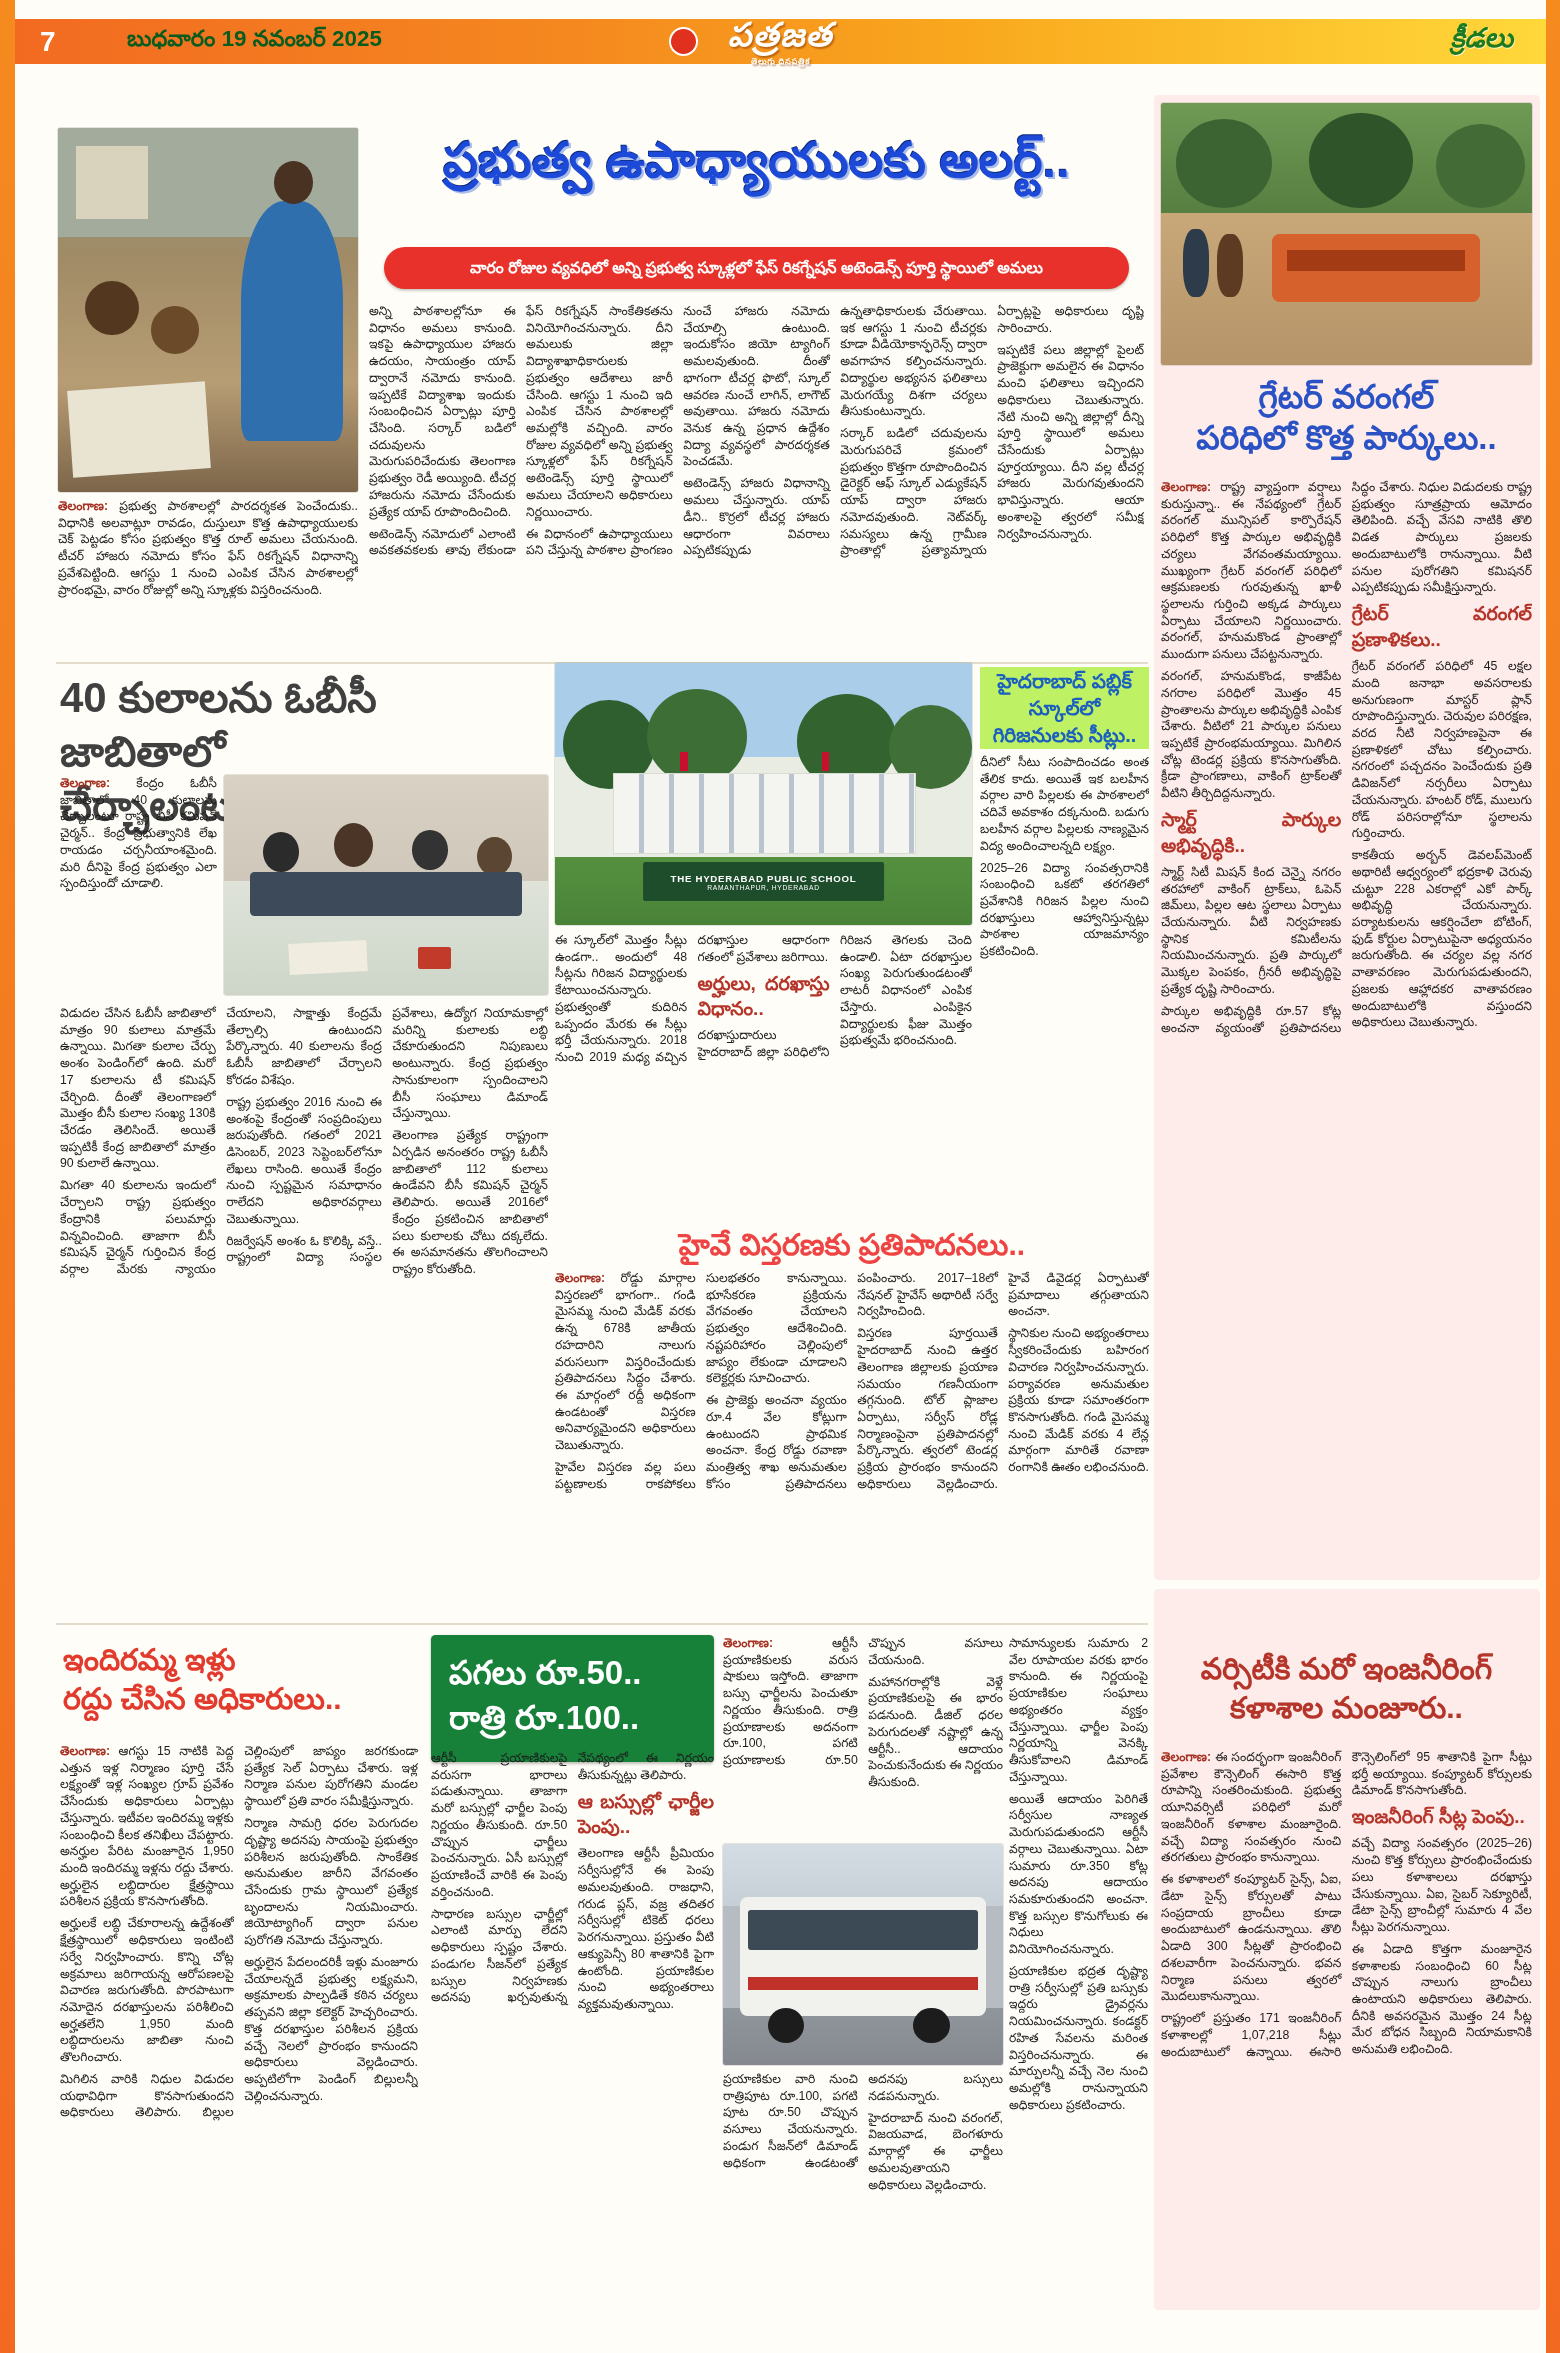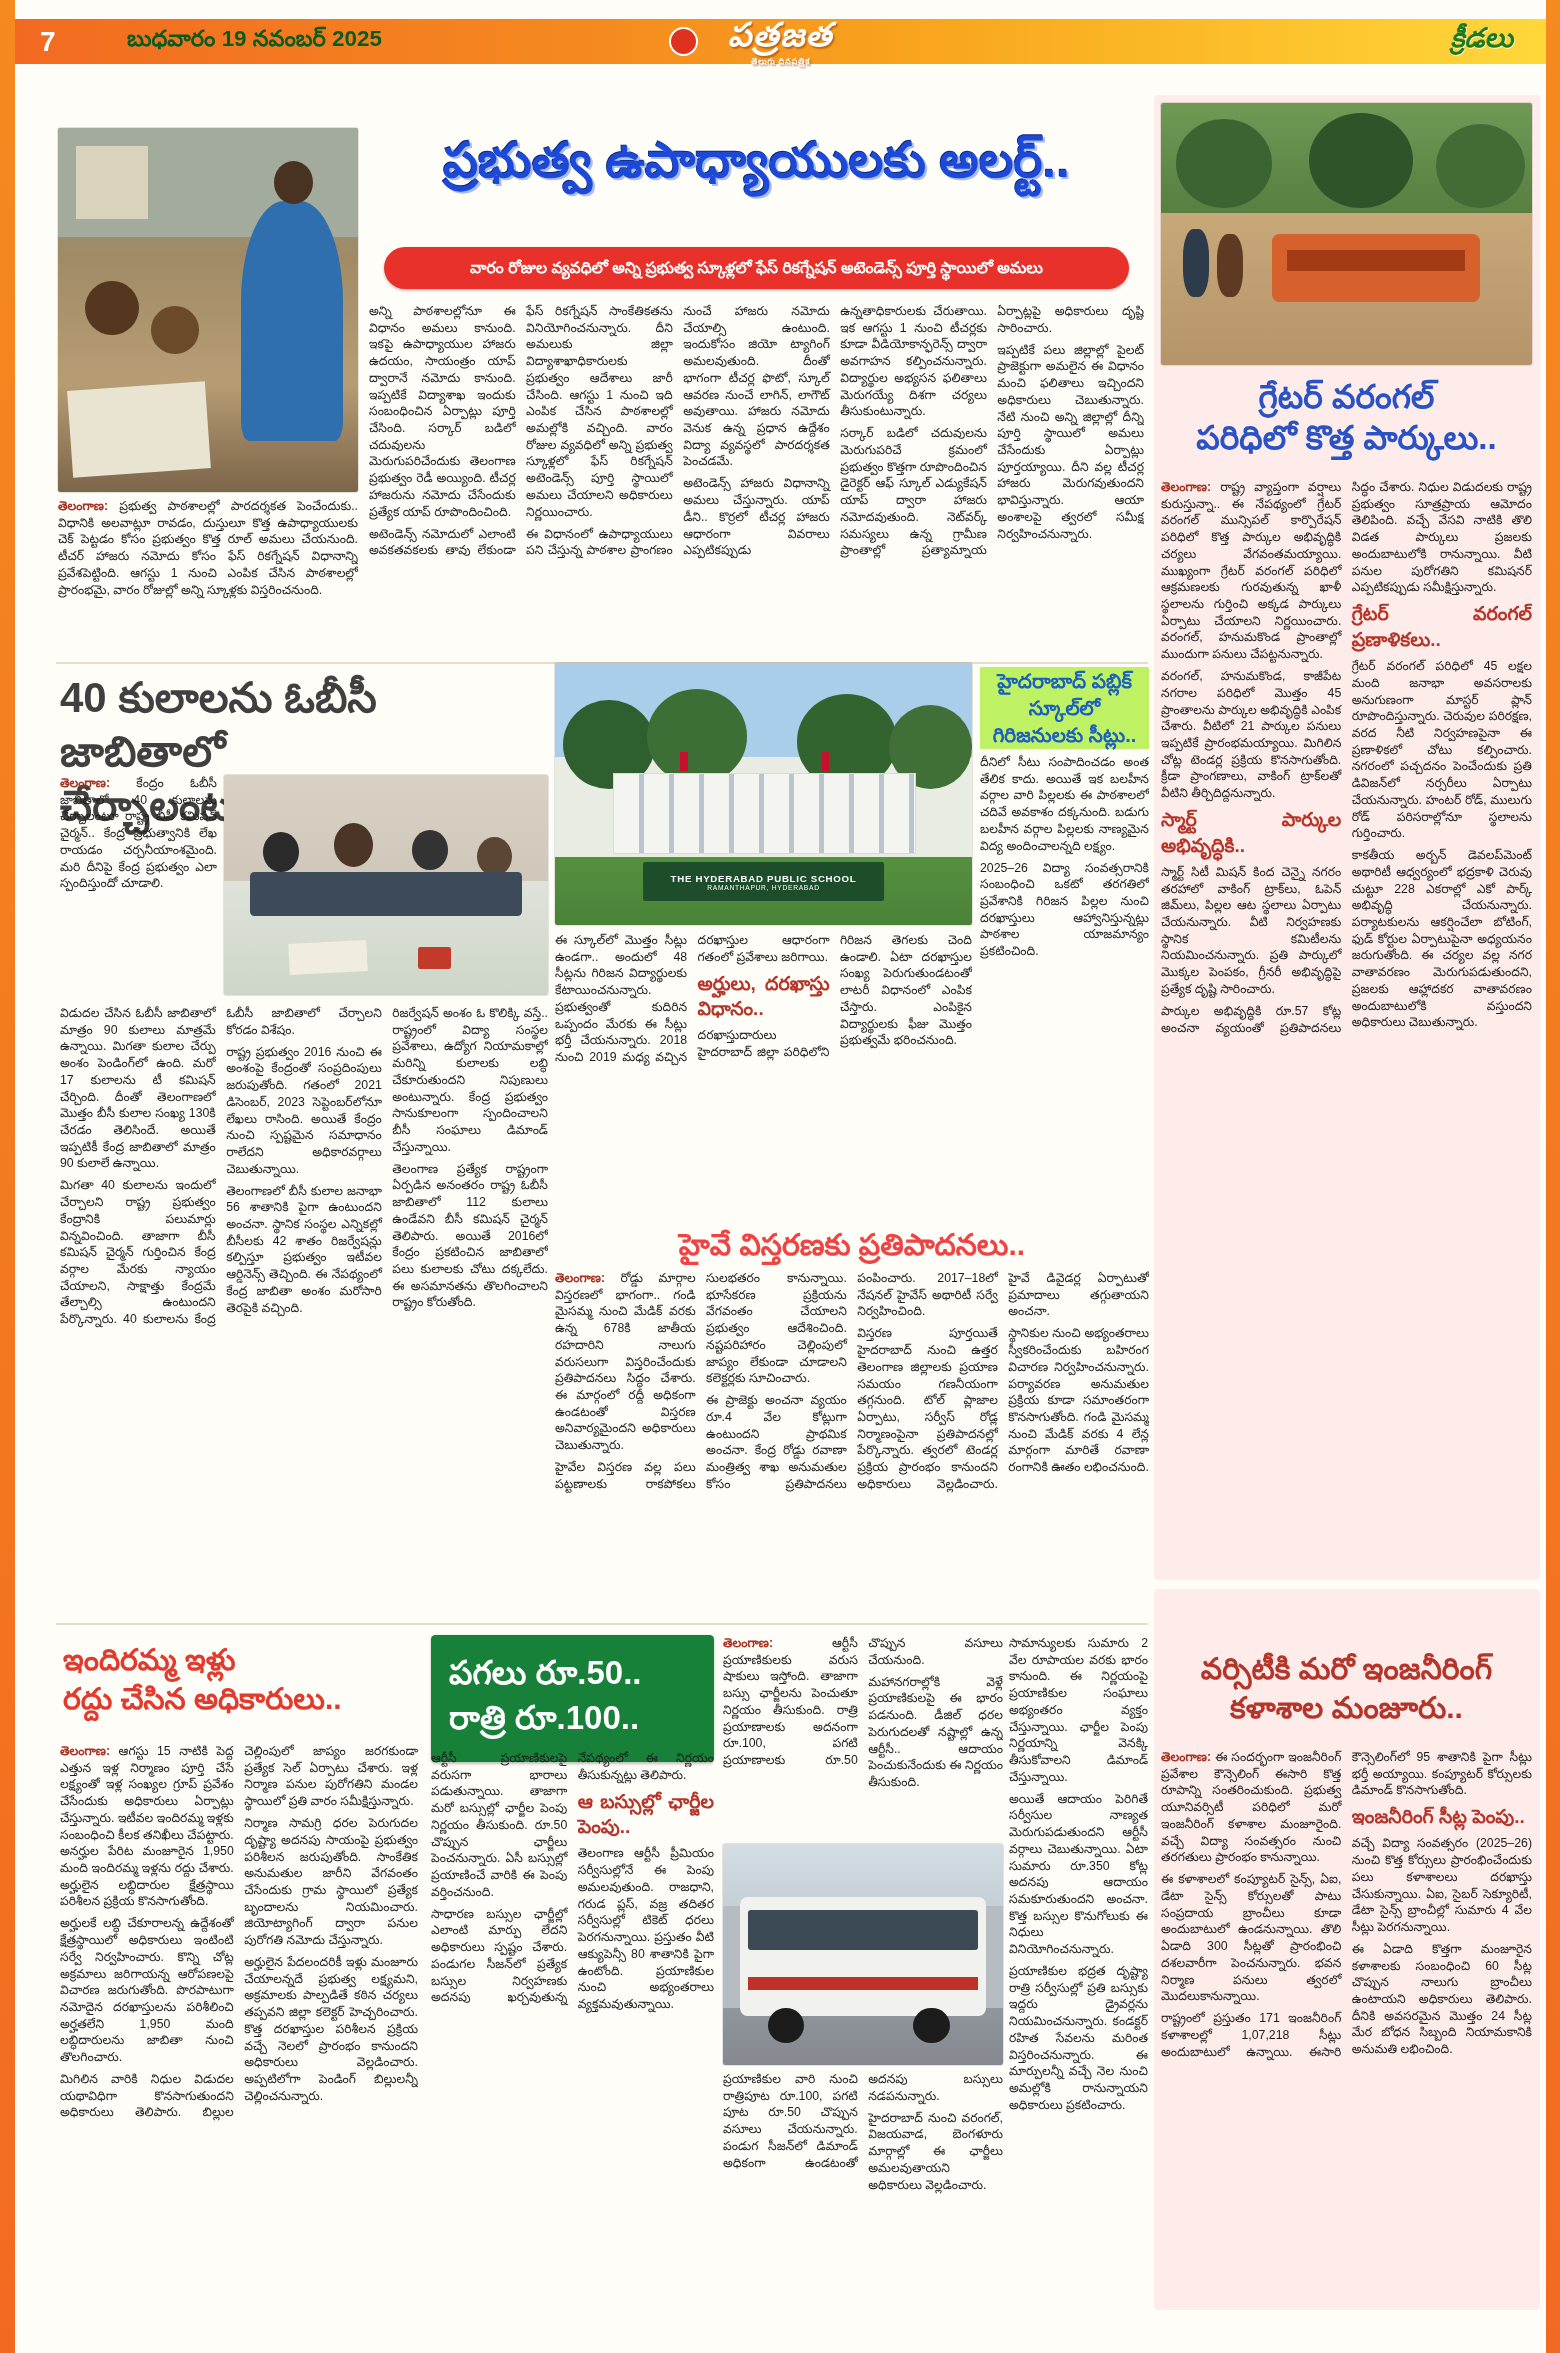--- a/index.html
+++ b/index.html
@@ -117,21 +117,20 @@
     <div class="s" style="left:58%;top:25%;width:11%;height:18%;background:#333333;border-radius:50%;"></div>
     <div class="s" style="left:78%;top:28%;width:11%;height:18%;background:#5a4632;border-radius:50%;"></div>
     <div class="s" style="left:8%;top:44%;width:84%;height:20%;background:#3d4a5a;border-radius:4.5px;"></div>
     <div class="s" style="left:20%;bottom:10%;width:24%;height:14%;background:#f0ede0;transform:rotate(-3deg);"></div>
     <div class="s" style="left:60%;bottom:12%;width:10%;height:10%;background:#c23a2a;border-radius:2.2px;"></div>
   </div>
   <div class="abs body-text cols3" style="left:60px;top:1005px;width:488px;height:587px;">
       <p>విడుదల చేసిన ఓబీసీ జాబితాలో మాత్రం 90 కులాలు మాత్రమే ఉన్నాయి. మిగతా కులాల చేర్పు అంశం పెండింగ్‌లో ఉంది. మరో 17 కులాలను టీ కమిషన్ చేర్చింది. దీంతో తెలంగాణలో మొత్తం బీసీ కులాల సంఖ్య 130కి చేరడం తెలిసిందే. అయితే ఇప్పటికీ కేంద్ర జాబితాలో మాత్రం 90 కులాలే ఉన్నాయి.</p>
       <p>మిగతా 40 కులాలను ఇందులో చేర్చాలని రాష్ట్ర ప్రభుత్వం కేంద్రానికి పలుమార్లు విన్నవించింది. తాజాగా బీసీ కమిషన్ చైర్మన్ గుర్తించిన కేంద్ర వర్గాల మేరకు న్యాయం చేయాలని, సాక్షాత్తు కేంద్రమే తేల్చాల్సి ఉంటుందని పేర్కొన్నారు. 40 కులాలను కేంద్ర ఓబీసీ జాబితాలో చేర్చాలని కోరడం విశేషం.</p>
       <p>రాష్ట్ర ప్రభుత్వం 2016 నుంచి ఈ అంశంపై కేంద్రంతో సంప్రదింపులు జరుపుతోంది. గతంలో 2021 డిసెంబర్, 2023 సెప్టెంబర్‌లోనూ లేఖలు రాసింది. అయితే కేంద్రం నుంచి స్పష్టమైన సమాధానం రాలేదని అధికారవర్గాలు చెబుతున్నాయి.</p>
-      <p>తెలంగాణలో బీసీ కులాల జనాభా 56 శాతానికి పైగా ఉంటుందని అంచనా. స్థానిక సంస్థల ఎన్నికల్లో బీసీలకు 42 శాతం రిజర్వేషన్లు కల్పిస్తూ ప్రభుత్వం ఇటీవల ఆర్డినెన్స్ తెచ్చింది. ఈ నేపథ్యంలో కేంద్ర జాబితా అంశం మరోసారి తెరపైకి వచ్చింది.</p>
       <p>రిజర్వేషన్ అంశం ఓ కొలిక్కి వస్తే.. రాష్ట్రంలో విద్యా సంస్థల ప్రవేశాలు, ఉద్యోగ నియామకాల్లో మరిన్ని కులాలకు లబ్ధి చేకూరుతుందని నిపుణులు అంటున్నారు. కేంద్ర ప్రభుత్వం సానుకూలంగా స్పందించాలని బీసీ సంఘాలు డిమాండ్ చేస్తున్నాయి.</p>
       <p>తెలంగాణ ప్రత్యేక రాష్ట్రంగా ఏర్పడిన అనంతరం రాష్ట్ర ఓబీసీ జాబితాలో 112 కులాలు ఉండేవని బీసీ కమిషన్ చైర్మన్ తెలిపారు. అయితే 2016లో కేంద్రం ప్రకటించిన జాబితాలో పలు కులాలకు చోటు దక్కలేదు. ఈ అసమానతను తొలగించాలని రాష్ట్రం కోరుతోంది.</p>
     </div>
 
   <div class="photo" style="left:555px;top:663px;width:417px;height:262px;background:linear-gradient(180deg,#aacdea 0%,#aacdea 36%,#e9ece3 36%,#e9ece3 74%,#55903f 74%,#4a8338 100%);">
     <div class="s" style="left:2%;top:14%;width:22%;height:34%;background:#2f5e2f;border-radius:50%;"></div>
     <div class="s" style="left:22%;top:10%;width:24%;height:36%;background:#3c6e35;border-radius:50%;"></div>
     <div class="s" style="left:58%;top:12%;width:24%;height:36%;background:#33632e;border-radius:50%;"></div>
     <div class="s" style="left:80%;top:16%;width:20%;height:32%;background:#406f37;border-radius:50%;"></div>
     <div class="s" style="left:14%;top:42%;width:72%;height:30%;background:repeating-linear-gradient(90deg,#f4f5f0 0 25px,#b9c4cf 25px 30px);border:1.5px solid #d8dcd2;"></div>

